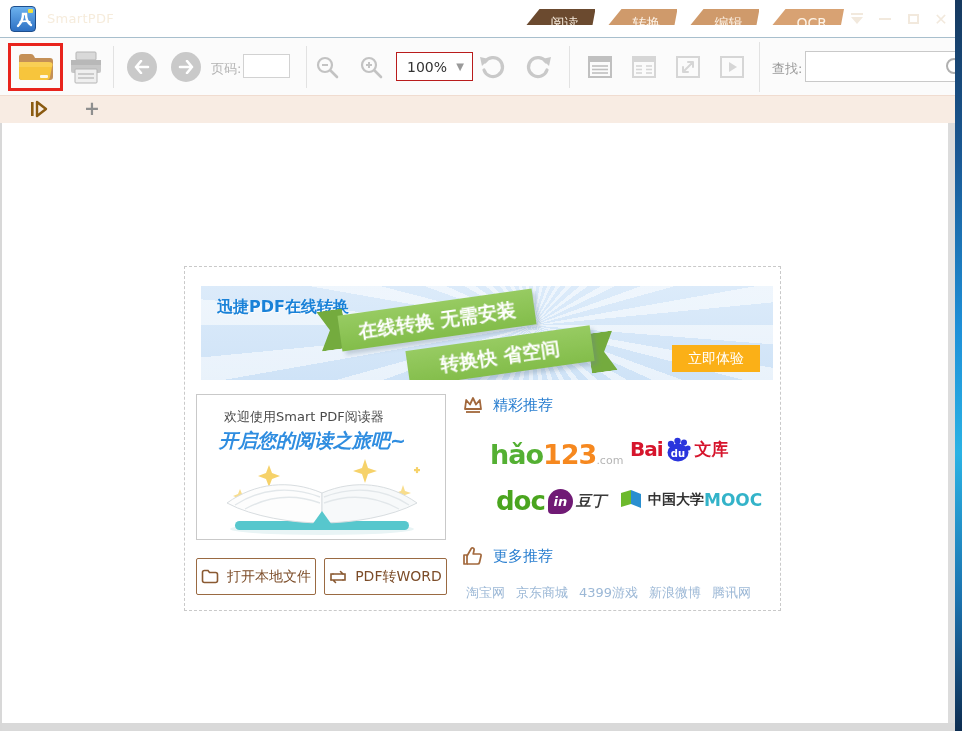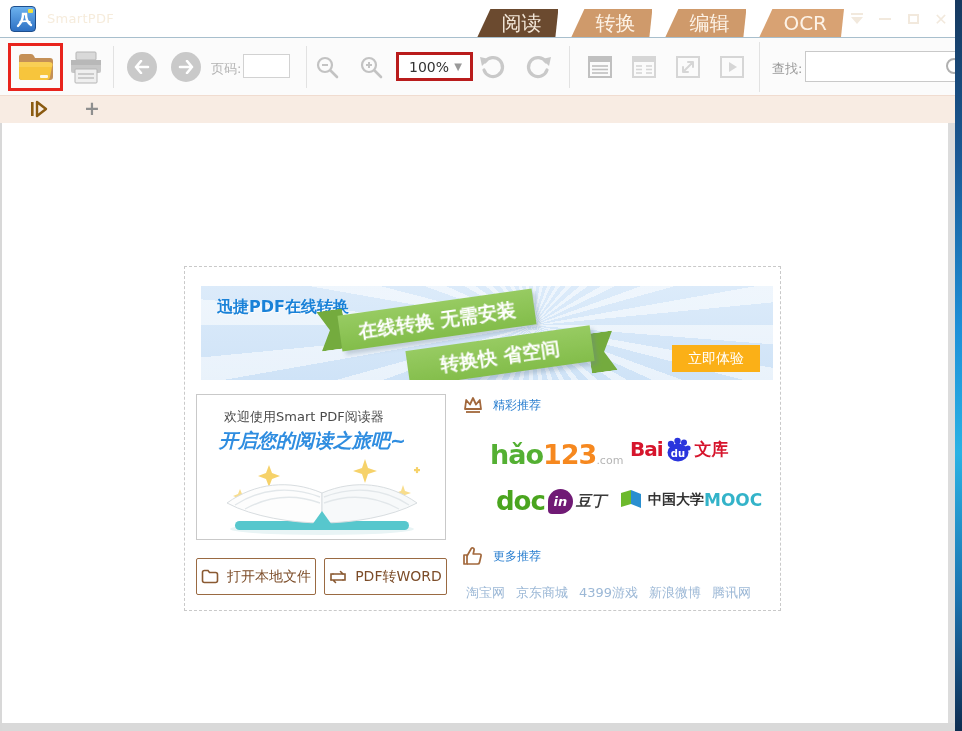--- a/index.html
+++ b/index.html
@@ -13,40 +13,40 @@
       linear-gradient(180deg,#a5causes 0%,#8a5a35 100%),
       linear-gradient(90deg,#7e4c28 0%,#9a6439 12%,#8a5629 28%,#a06a38 46%,#8a5527 62%,#97623a 78%,#7e4c28 100%);
     border-bottom:1px solid #a8bfcd;text-align:right; }
   .app-logo { position:absolute; left:10px; top:6px; width:26px; height:26px; border-radius:4px;
     background:linear-gradient(180deg,#6cb2ee 0%,#2e71c4 100%); border:1px solid #1d4e8d; }
   .app-logo svg { position:absolute; left:2px; top:2px; }
   .app-logo .corner { position:absolute; right:2px; top:2px; width:5px; height:4px; background:#f3e13d; border-radius:1px; }
   .app-title { position:absolute; left:47px; top:0; line-height:37px; font-size:13px; color:#f6ecdc; letter-spacing:.3px; }
 
   .tb-tabs { position:absolute; right:118px; bottom:0; display:flex; gap:13px; height:28px; }
-  .tb-tab { height:28px; line-height:28px; padding:0 17px 0 24px; font-size:20px; color:#fdf3e7;
+  .tb-tab { height:16px; line-height:28px; padding:0 17px 0 24px; font-size:14px; color:#fdf3e7;
     background:#cf9a6b; clip-path:polygon(13px 0, 100% 0, calc(100% - 3px) 100%, 0 100%); cursor:default; }
   .tb-tab.active { background:#6b4a2f; color:#f3e7d8; }
   .tb-tab.ocr { background:#d8a273; }
 
   .win-controls { position:absolute; right:10px; top:9px; display:flex; gap:6px; align-items:center; }
   .win-btn { width:22px; height:20px; display:flex; align-items:center; justify-content:center; color:#f2e9dd; }
   .win-btn .minbar { width:12px; height:2px; background:#f2e9dd; }
   .win-btn .maxbox { width:11px; height:10px; border:2px solid #f2e9dd; }
   .win-btn.close { font-size:16px; font-weight:bold; }
 
   
   .toolbar { position:absolute; left:0; top:38px; width:962px; height:58px; background:#fbfbfb; border-bottom:1px solid #f0dcd0; }
   .tsep { position:absolute; width:1px; background:#e2e2e2; }
   .highlight-box { position:absolute; left:8px; top:5px; width:55px; height:48px; border:3px solid #e8241d; }
   .icon-btn { position:absolute; display:flex; align-items:center; justify-content:center; }
   .nav-circle { width:30px; height:30px; border-radius:50%; background:#c9c9c9; color:#fff; }
   .tool-label { position:absolute; font-size:13px; color:#b3b3b3; }
   .page-input { position:absolute; left:243px; top:16px; width:47px; height:24px; border:1px solid #d2d2d2; background:#fff; outline:none; padding:0 4px; font-size:12px; }
-  .zoom-combo { position:absolute; left:396px; top:14px; width:77px; height:29px; border:3px solid #b91c1c; background:#fff; display:flex; align-items:center; }
+  .zoom-combo { position:absolute; left:396px; top:14px; width:77px; height:29px; border:1px solid #b91c1c; background:#fff; display:flex; align-items:center; }
   .zoom-combo .val { padding-left:10px; font-size:14px; color:#333; flex:1; }
   .zoom-combo .caret { color:#9a9a9a; font-size:10px; padding-right:8px; }
   .find-input { position:absolute; left:805px; top:13px; width:165px; height:31px; border:1px solid #c9c9c9; background:#fff; outline:none; padding:0 26px 0 8px; font-size:13px; }
   .find-lens { position:absolute; left:944px; top:19px; }
 
   
   .tabstrip { position:absolute; left:0; top:96px; width:962px; height:27px; background:#f8ece3; }
   .expander { position:absolute; left:29px; top:4px; }
   .plus-btn { position:absolute; left:84px; top:1px; font-size:19px; color:#8f8f8f; font-weight:bold; }
 
@@ -76,21 +76,21 @@
   .cta { position:absolute; right:13px; bottom:8px; width:88px; height:27px; background:#fbb017; color:#fff;
     font-size:14px; display:flex; align-items:center; justify-content:center; }
 
   
   .welcome { position:absolute; left:11px; top:127px; width:250px; height:146px; border:1px solid #c9c9c9; overflow:hidden; }
   .welcome .l1 { position:absolute; left:27px; top:13px; font-size:13px; color:#4a4a4a; }
   .welcome .l2 { position:absolute; left:22px; top:33px; font-size:19px; font-style:italic; font-weight:bold; color:#2f8de0; }
   .welcome svg.book { position:absolute; left:10px; top:60px; }
 
   
-  .rec-header { position:absolute; display:flex; align-items:center; gap:9px; font-size:12px; color:#2a7fd0; }
+  .rec-header { position:absolute; display:flex; align-items:center; gap:9px; font-size:15px; color:#2a7fd0; }
   .rec-header.top { left:277px; top:128px; }
   .rec-header.more { left:277px; top:279px; }
 
   .logo-box { position:absolute; display:flex; align-items:center; white-space:nowrap; }
   .hao123 { left:305px; top:172px; }
   .hao123 .g { font-size:27px; font-weight:bold; color:#54b033; letter-spacing:-1px; }
   .hao123 .o { font-size:27px; font-weight:bold; color:#f6881f; letter-spacing:-1px; }
   .hao123 .com { font-size:11px; color:#b5b5b5; align-self:flex-end; padding-bottom:3px; }
   .baidu { left:445px; top:168px; }
   .baidu .bai { font-size:20px; font-weight:bold; color:#d6152c; letter-spacing:-1px; }

